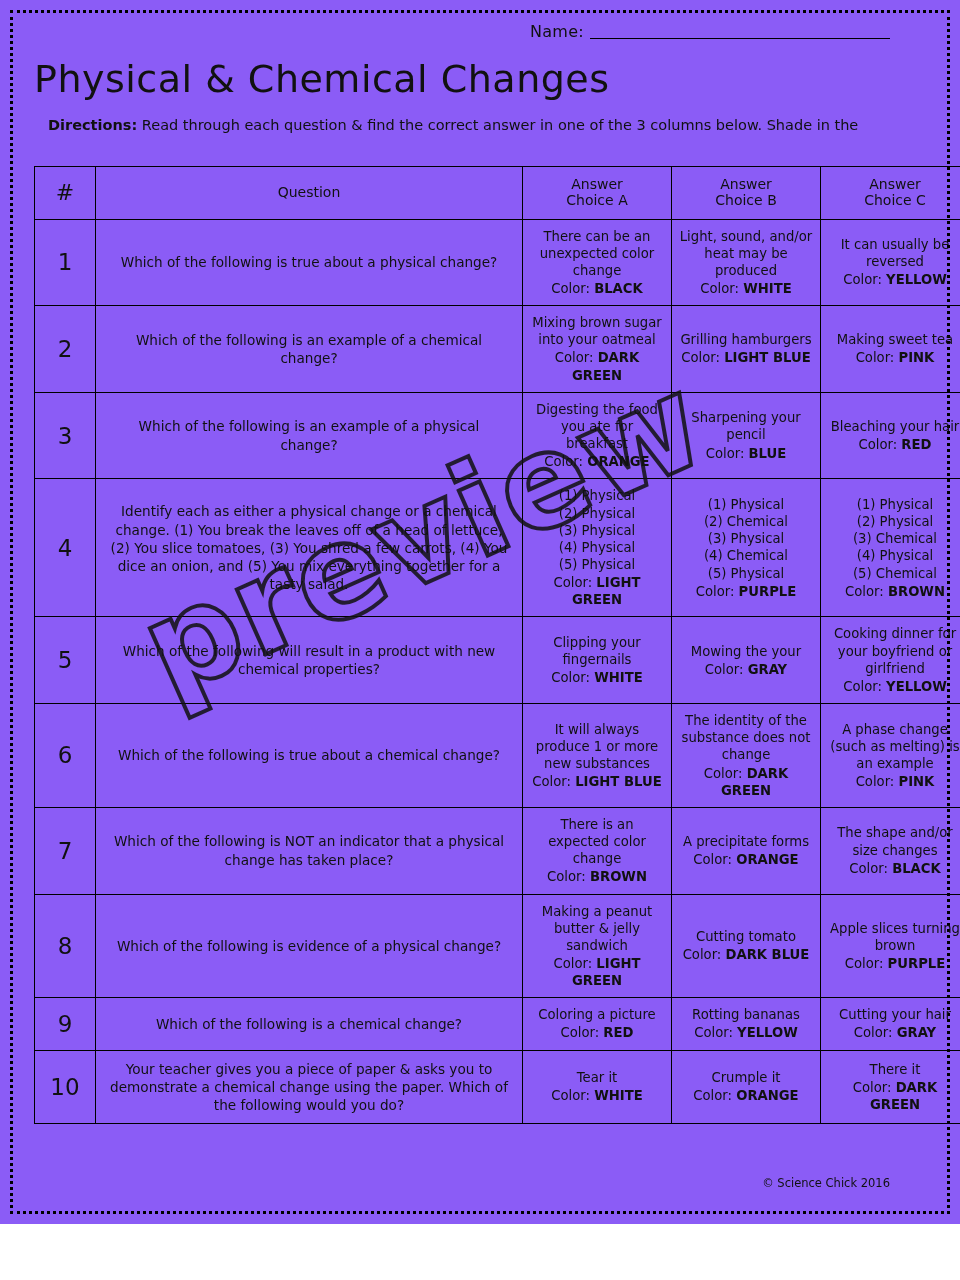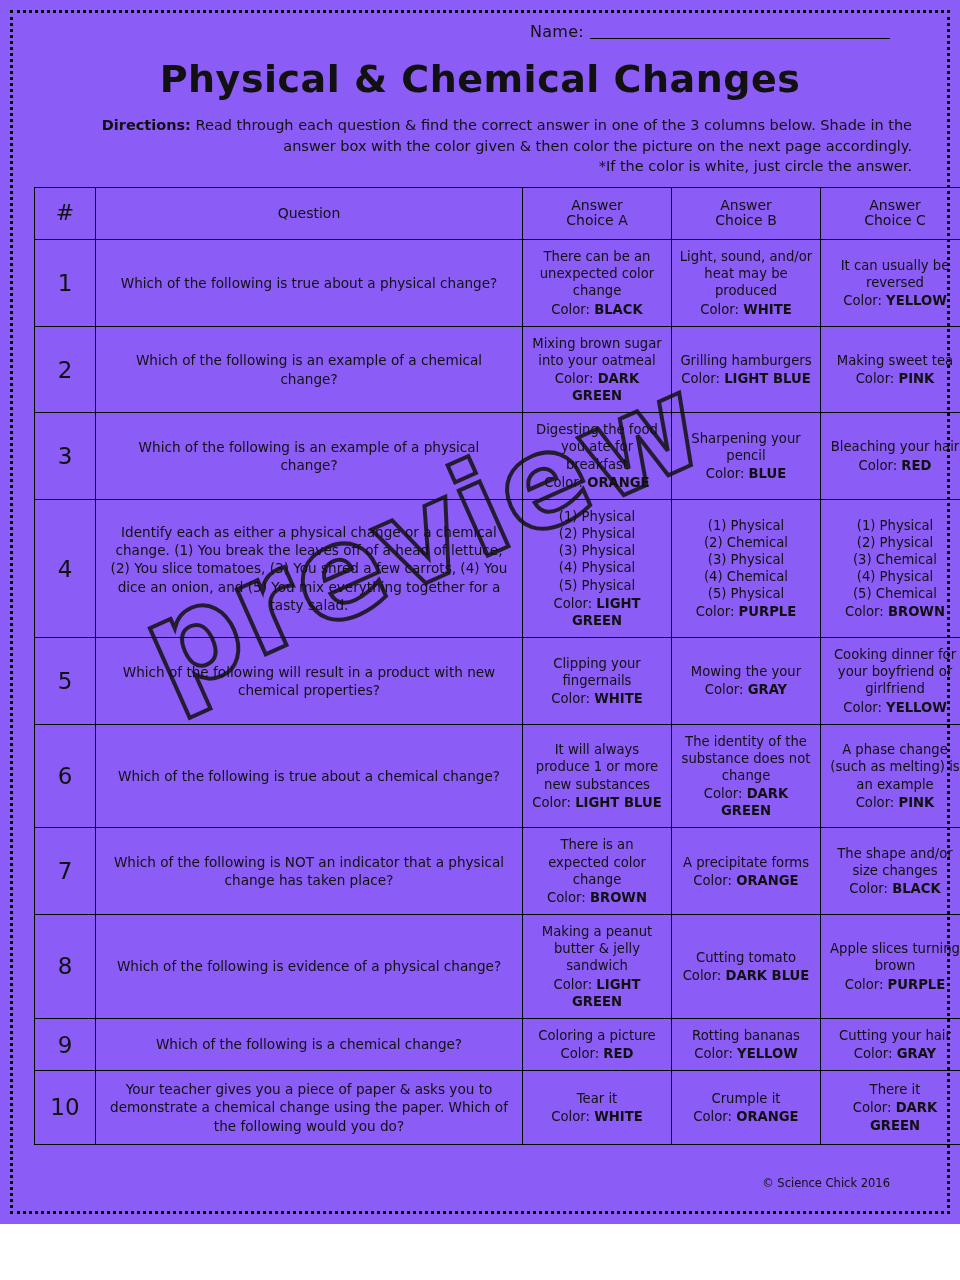--- a/index.html
+++ b/index.html
@@ -43,28 +43,28 @@
   }
   .name-rule {
     display: inline-block;
     width: 300px;
     border-bottom: 1.4px solid #000;
     margin-left: 6px;
     height: 14px;
     vertical-align: -2px;
   }
   h1.title {
-    text-align: center;
+    text-align: left;
     font-size: 38px;
-    font-weight: bold;
+    font-weight: normal;
     margin: 16px 0 14px 0;
     letter-spacing: .5px;
   }
   .directions {
-    text-align: right;
+    text-align: left;
     font-size: 14.5px;
     line-height: 1.42;
     margin: 0 14px 10px 14px;
   }
   .directions b { font-weight: bold; }
   table.sheet {
     width: 890px;
     margin: 2px auto 0 auto;
     border-collapse: collapse;
     table-layout: fixed;
@@ -137,22 +137,21 @@
 
     <div class="name-line">
       <span>Name:</span><span class="name-rule"></span>
     </div>
 
     <h1 class="title">Physical &amp; Chemical Changes</h1>
 
     <div class="directions">
       <b>Directions:</b>
       <span>Read through each question &amp; find the correct answer in one of the 3 columns below. Shade in the</span><br>
-      <span>answer box with the color given &amp; then color the picture on the next page accordingly.</span><br>
-      <span>*If the color is white, just circle the answer.</span>
+      <br>
     </div>
 
     <table class="sheet">
       <thead>
         <tr>
           <th class="h-num">#</th>
           <th class="h-q">Question</th>
           <th class="h-a">
             <span>Answer</span><br>
             <span>Choice A</span>

